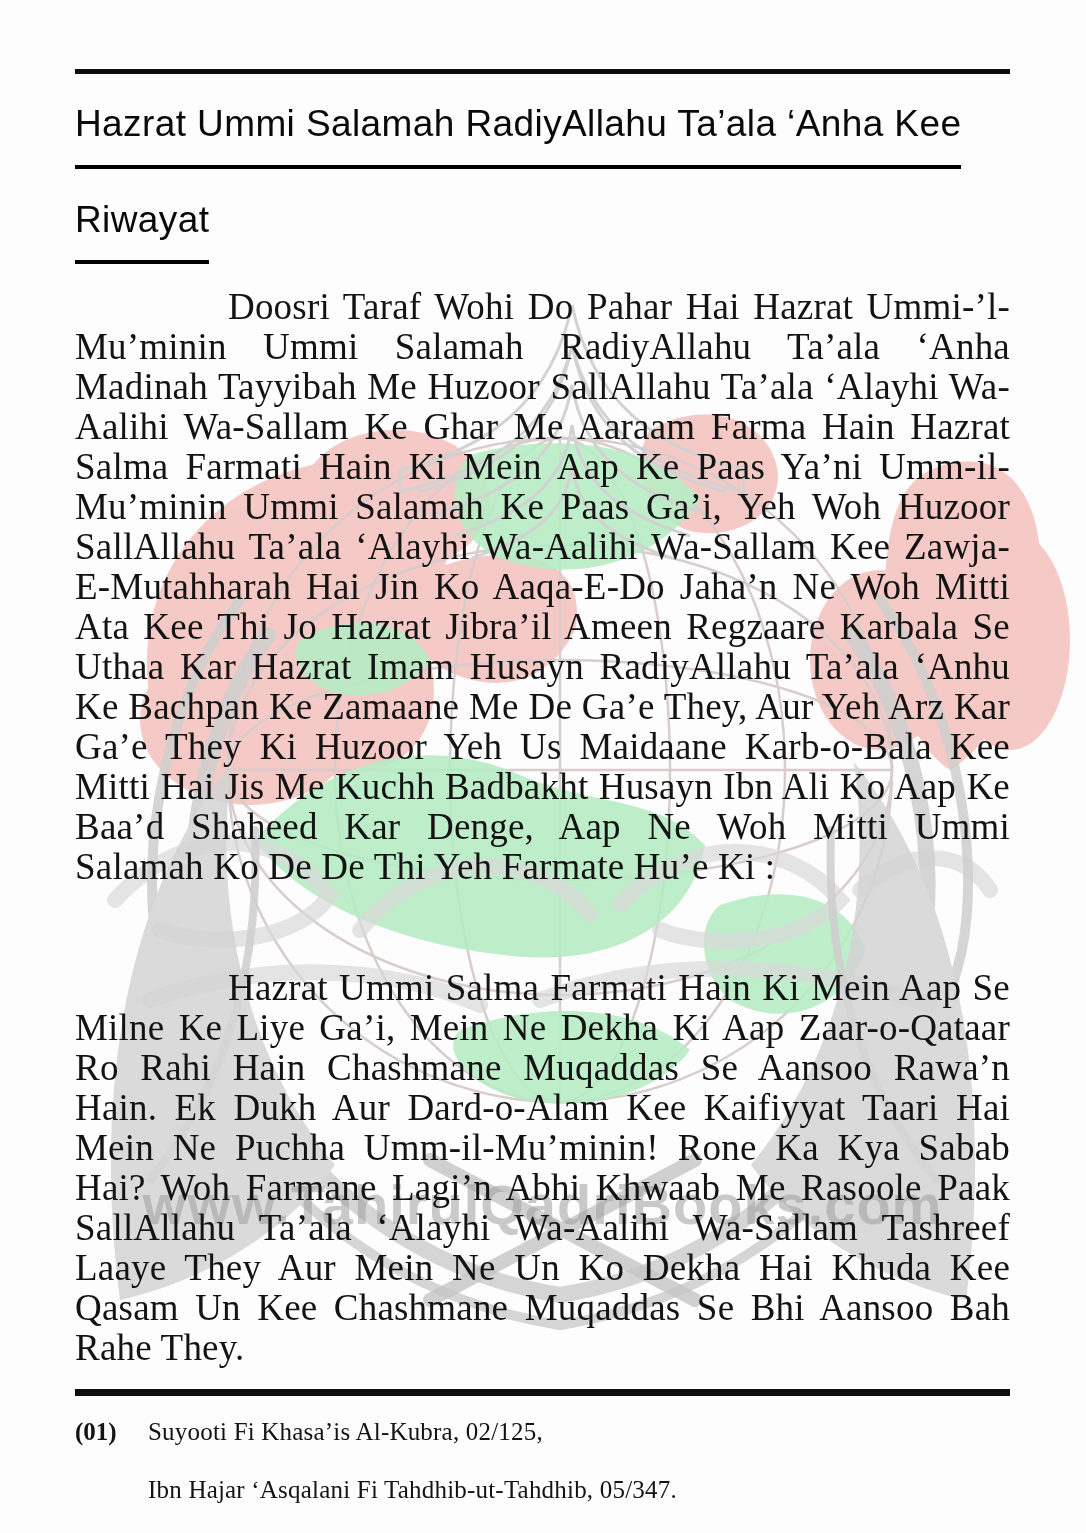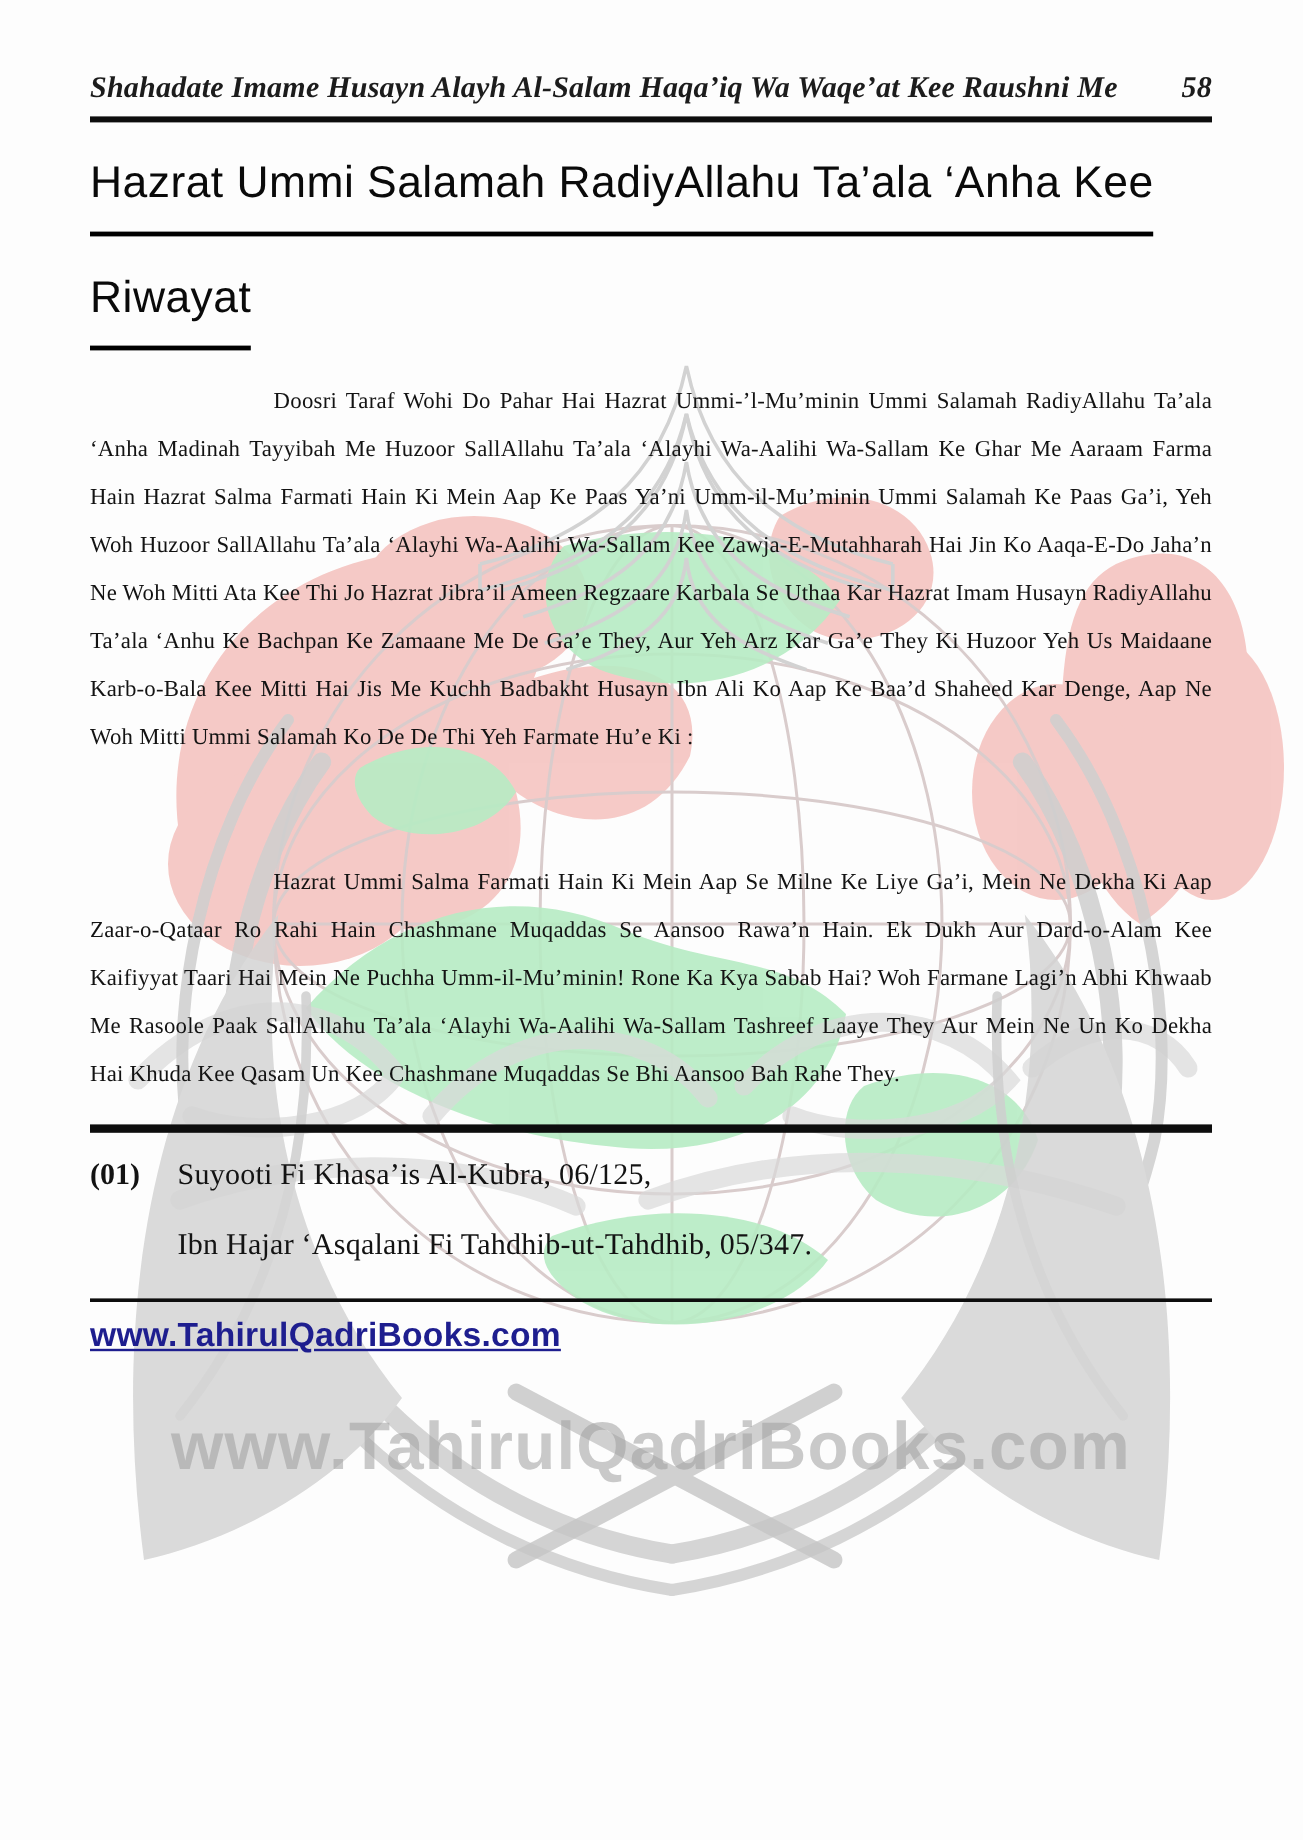--- a/index.html
+++ b/index.html
@@ -26,21 +26,21 @@
     font-family:"Liberation Serif",serif;
     font-style:italic;font-weight:bold;
     font-size:25px;color:#1c1c1c;letter-spacing:.2px;
   }
   .header-rule{height:5px;background:#0d0d0d;margin-top:9px;}
   .heading{margin-top:30px;font-family:"Liberation Sans",sans-serif;
     font-size:37px;color:#0a0a0a;letter-spacing:.4px;line-height:1.1;}
   .heading .h-line{display:inline-block;border-bottom:4px solid #000;padding-bottom:20px;}
   .heading .h-line2{margin-top:31px;}
   .bodytext{
-    font-size:19px;line-height:40px;text-align:justify;margin:0;
+    font-size:37px;line-height:40px;text-align:justify;margin:0;
     letter-spacing:.2px;
   }
   .p1{margin-top:23px;text-indent:153px;}
   .arabic-line{
     margin:7px 0 6px 0;text-align:center;direction:rtl;
     font-family:"DejaVu Sans",sans-serif;font-weight:bold;font-size:29px;
     color:#101010;
   }
   .arabic-line .ar-ref{font-family:"Liberation Serif",serif;font-weight:bold;font-size:27px;}
   .p2{text-indent:74px;}
@@ -123,43 +123,39 @@
     <g stroke="#c6c6c6" stroke-width="14" stroke-linecap="round" opacity="0.8">
       <line x1="430" y1="1160" x2="695" y2="1300"></line>
       <line x1="695" y1="1160" x2="430" y2="1300"></line>
     </g>
   </svg>
 
   <div class="wm-text">www.TahirulQadriBooks.com</div>
 
   <div class="content">
 
-    <div class="header-row">
-      <span>Shahadate Imame Husayn Alayh Al-Salam Haqa’iq Wa Waqe’at Kee Raushni Me</span>
-      <span>58</span>
-    </div>
     <div class="header-rule"></div>
 
     <div class="heading">
       <span class="h-line">Hazrat Ummi Salamah RadiyAllahu Ta’ala ‘Anha Kee</span><br>
       <span class="h-line h-line2">Riwayat</span>
     </div>
 
     <p class="bodytext p1">Doosri Taraf Wohi Do Pahar Hai Hazrat Ummi-’l-Mu’minin Ummi Salamah RadiyAllahu Ta’ala ‘Anha Madinah Tayyibah Me Huzoor SallAllahu Ta’ala ‘Alayhi Wa-Aalihi Wa-Sallam Ke Ghar Me Aaraam Farma Hain Hazrat Salma Farmati Hain Ki Mein Aap Ke Paas Ya’ni Umm-il-Mu’minin Ummi Salamah Ke Paas Ga’i, Yeh Woh Huzoor SallAllahu Ta’ala ‘Alayhi Wa-Aalihi Wa-Sallam Kee Zawja-E-Mutahharah Hai Jin Ko Aaqa-E-Do Jaha’n Ne Woh Mitti Ata Kee Thi Jo Hazrat Jibra’il Ameen Regzaare Karbala Se Uthaa Kar Hazrat Imam Husayn RadiyAllahu Ta’ala ‘Anhu Ke Bachpan Ke Zamaane Me De Ga’e They, Aur Yeh Arz Kar Ga’e They Ki Huzoor Yeh Us Maidaane Karb-o-Bala Kee Mitti Hai Jis Me Kuchh Badbakht Husayn Ibn Ali Ko Aap Ke Baa’d Shaheed Kar Denge, Aap Ne Woh Mitti Ummi Salamah Ko De De Thi Yeh Farmate Hu’e Ki :</p>
 
 
 
     <p class="bodytext p3">Hazrat Ummi Salma Farmati Hain Ki Mein Aap Se Milne Ke Liye Ga’i, Mein Ne Dekha Ki Aap Zaar-o-Qataar Ro Rahi Hain Chashmane Muqaddas Se Aansoo Rawa’n Hain. Ek Dukh Aur Dard-o-Alam Kee Kaifiyyat Taari Hai Mein Ne Puchha Umm-il-Mu’minin! Rone Ka Kya Sabab Hai? Woh Farmane Lagi’n Abhi Khwaab Me Rasoole Paak SallAllahu Ta’ala ‘Alayhi Wa-Aalihi Wa-Sallam Tashreef Laaye They Aur Mein Ne Un Ko Dekha Hai Khuda Kee Qasam Un Kee Chashmane Muqaddas Se Bhi Aansoo Bah Rahe They.</p>
 
     <div class="fn-rule"></div>
 
     <div class="footnote-block">
       <span class="fn-marker">(01)</span>
       <div class="fn-lines">
-        <div>Suyooti Fi Khasa’is Al-Kubra, 06/125,</div>
+        <div>Suyooti Fi Khasa’is Al-Kubra, 02/125,</div>
         <div>Ibn Hajar ‘Asqalani Fi Tahdhib-ut-Tahdhib, 05/347.</div>
       </div>
     </div>
 
     <div class="footer-rule"></div>
     <div class="footer-row">
       <span class="footer-link">www.TahirulQadriBooks.com</span>
     </div>
 
   </div>

